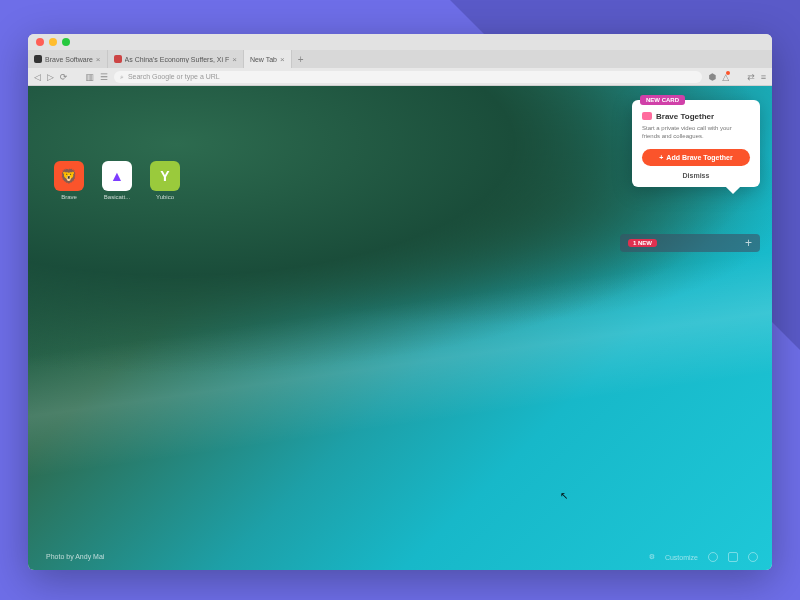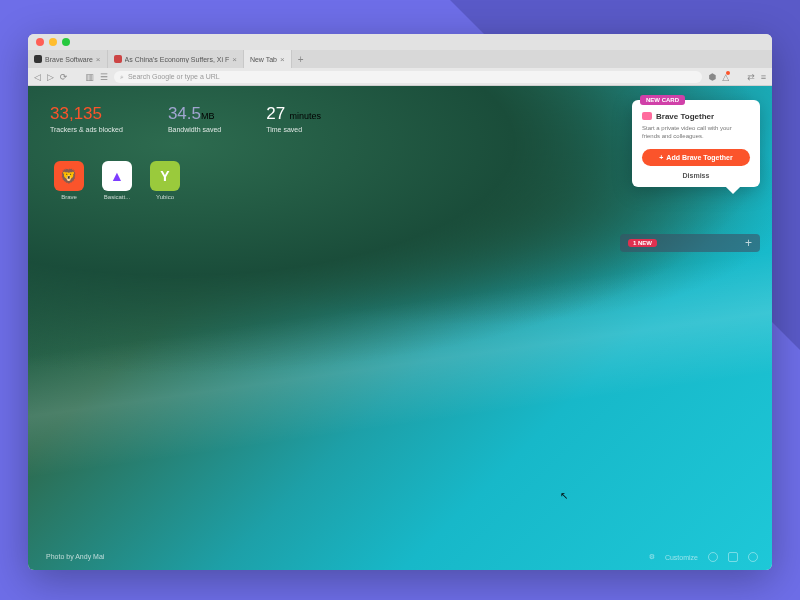--- a/index.html
+++ b/index.html
@@ -105,34 +105,20 @@
     <span class="nav-btn shield-wrap">△<span class="badge-dot"></span></span>
     <div class="nav-sep"></div>
     <span class="nav-btn">⇄</span>
     <span class="nav-btn">≡</span>
   </div>
 
   <div class="content">
     <div class="forest-overlay"></div>
     <div class="shore"></div>
 
-    <div class="stats">
-      <div class="stat-1">
-        <div class="stat-value">33,135</div>
-        <div class="stat-label">Trackers &amp; ads blocked</div>
-      </div>
-      <div class="stat-2">
-        <div><span class="stat-value">34.5</span><span class="stat-unit">MB</span></div>
-        <div class="stat-label">Bandwidth saved</div>
-      </div>
-      <div class="stat-3">
-        <div><span class="stat-value">27</span> <span class="stat-unit">minutes</span></div>
-        <div class="stat-label">Time saved</div>
-      </div>
-    </div>
 
     <div class="favorites">
       <div class="fav">
         <div class="fav-tile fav-brave">
             <span>🦁</span>
           </div>
         <div class="fav-label">Brave</div>
       </div>
       <div class="fav">
         <div class="fav-tile fav-bat">

